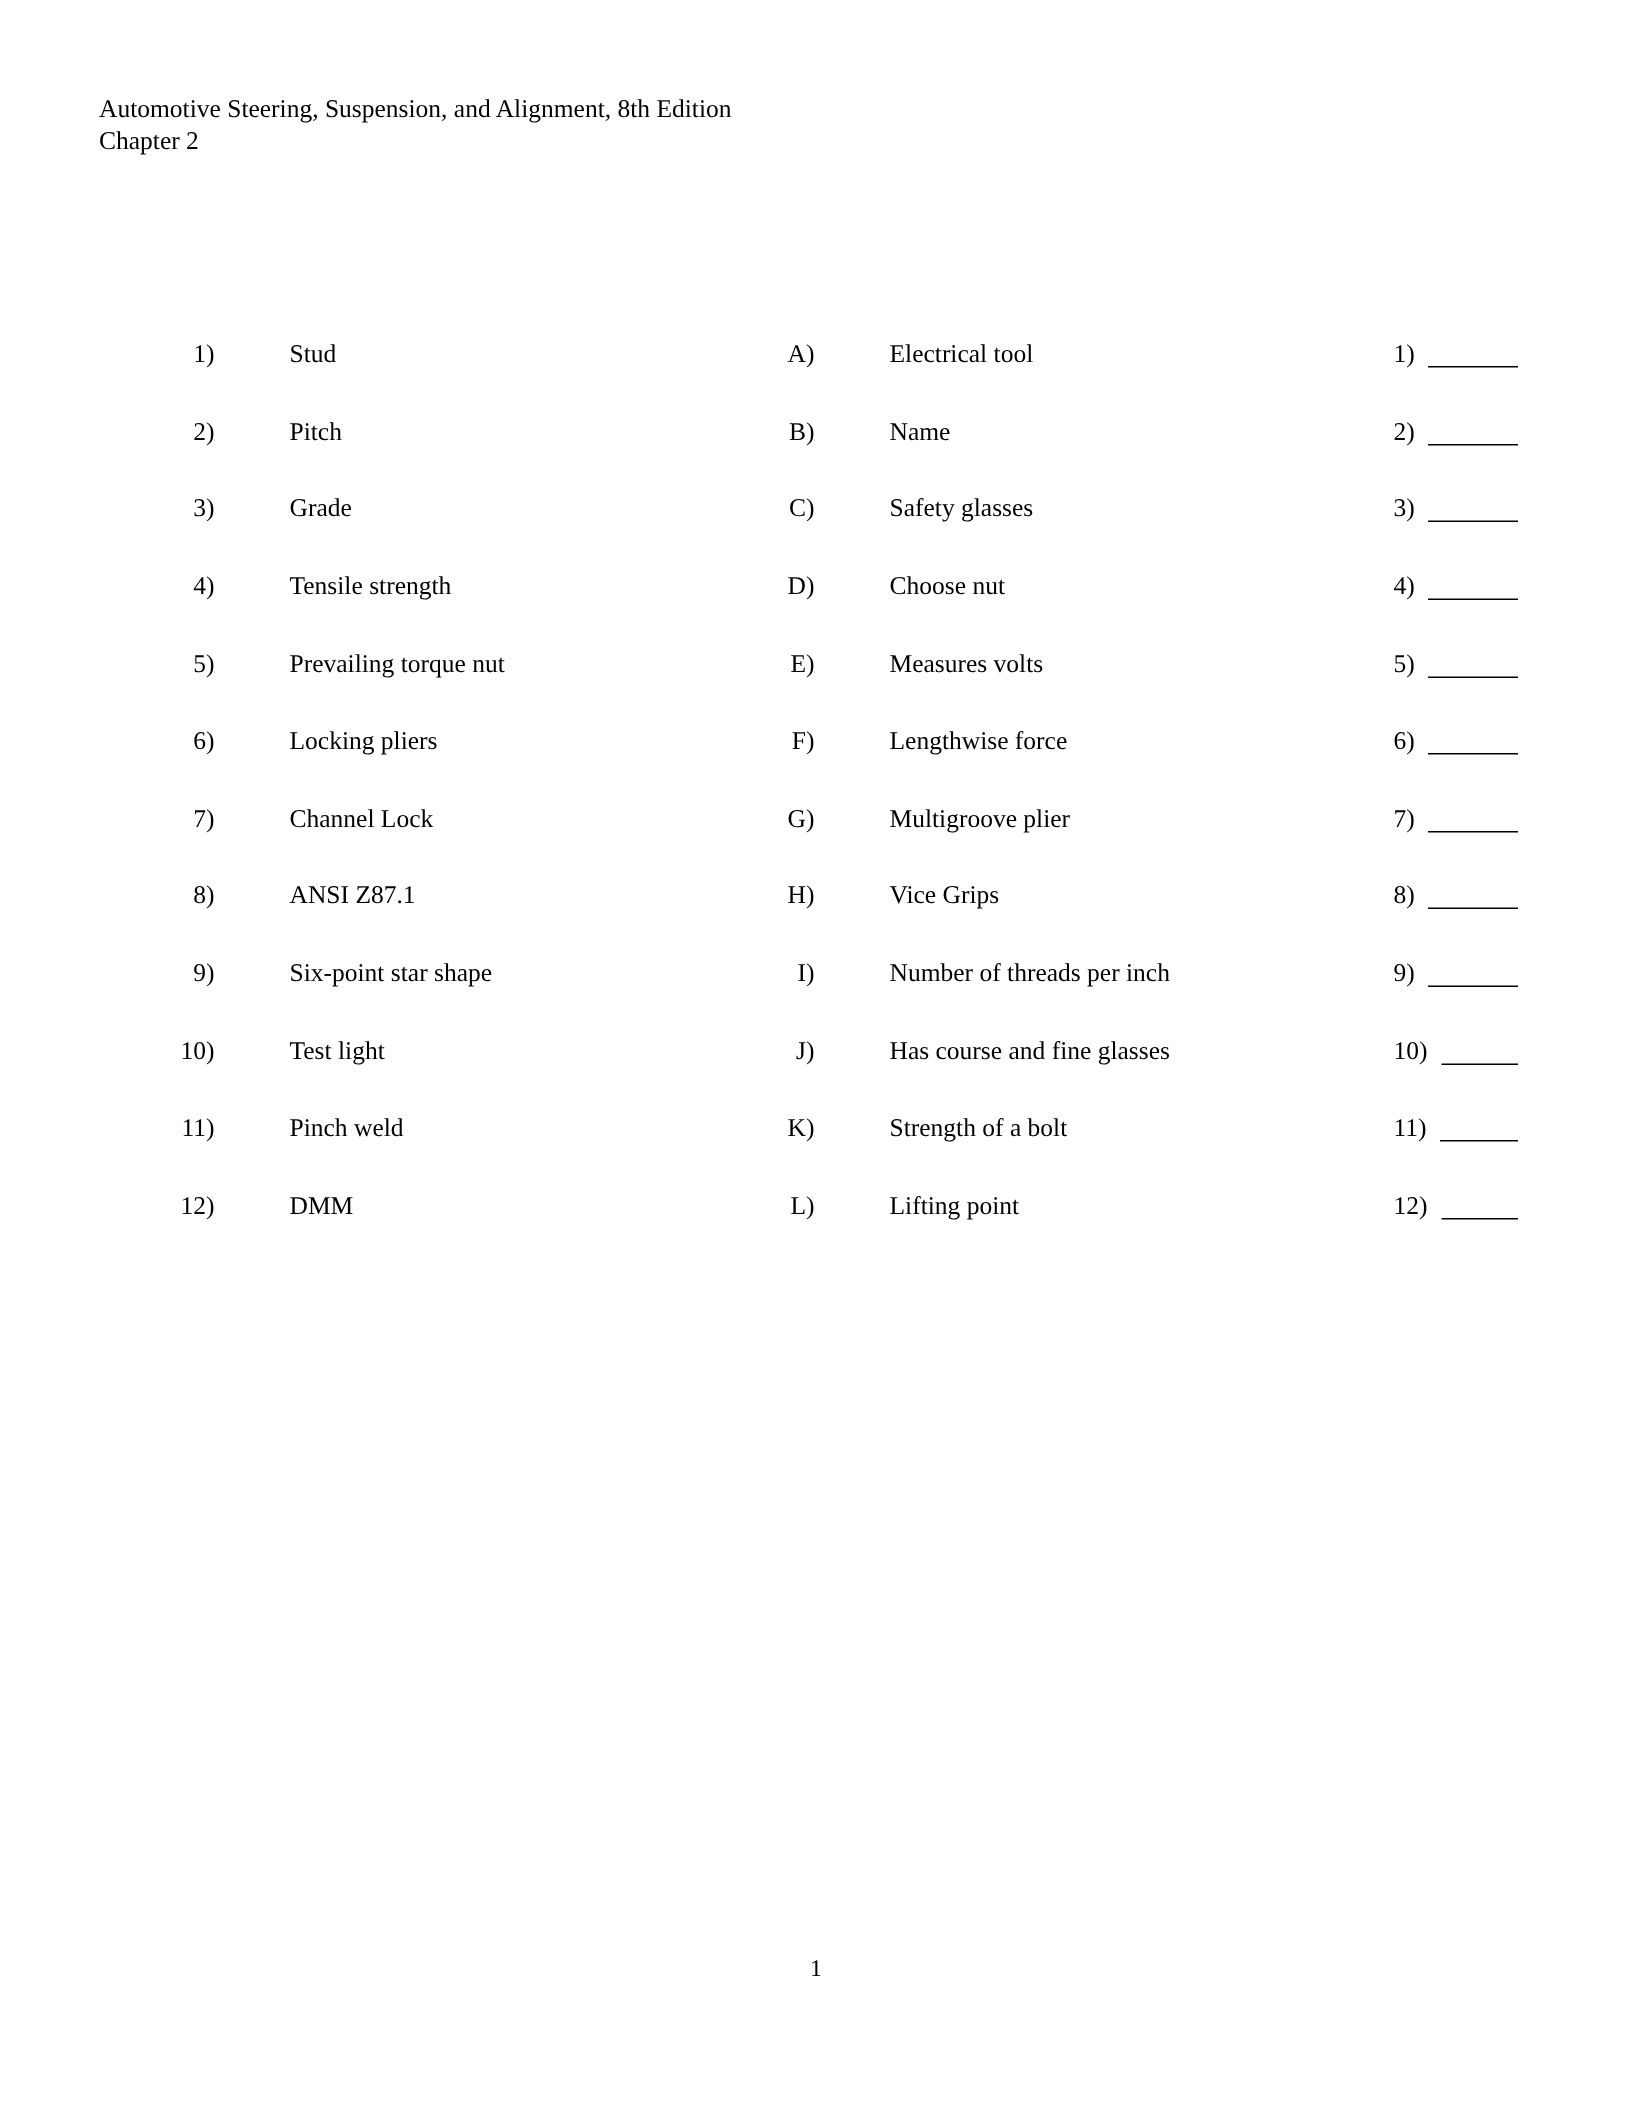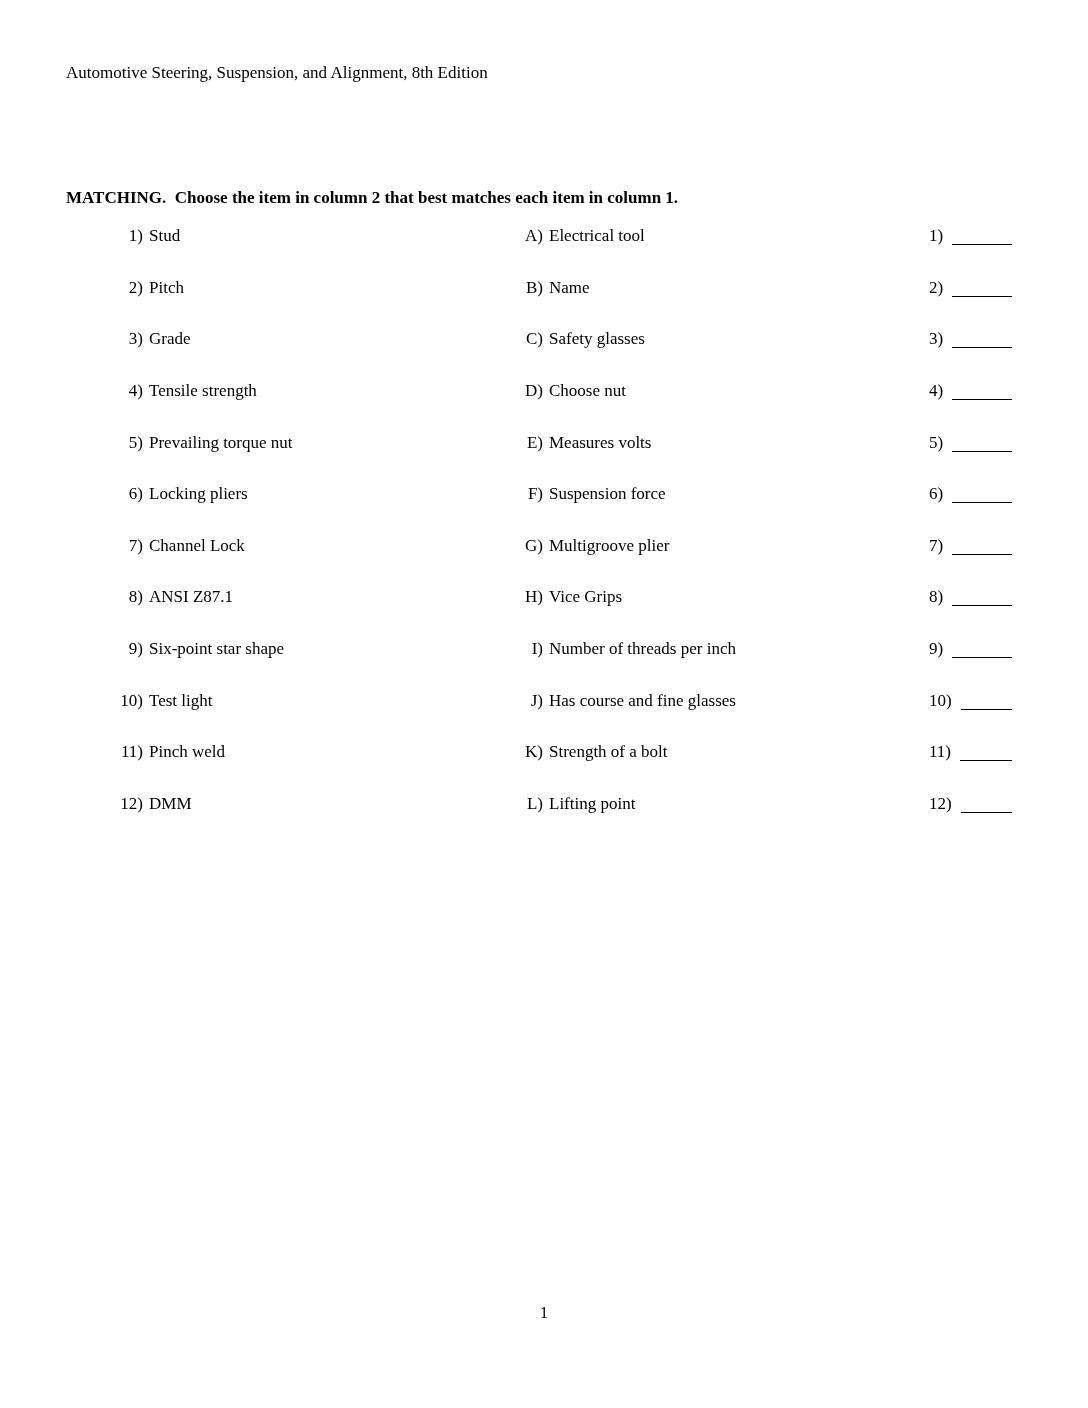--- a/index.html
+++ b/index.html
@@ -57,21 +57,21 @@
   }
   .c1 { flex: 0 0 400px; display: flex; align-items: flex-start; }
   .c2 { flex: 0 0 440px; display: flex; align-items: flex-start; }
   .c3 { flex: 1 1 auto; display: flex; align-items: flex-start; padding-left: 23px; }
   .numbox {
     flex: 0 0 77px;
     text-align: right;
     white-space: nowrap;
   }
   .c3 .numbox { flex: 0 0 auto; text-align: left; }
-  .lbl { padding-left: 6px; white-space: nowrap; }
+  .lbl { padding-left: 6px; white-space: nowrap; margin-left: 44px; }
   .ans-blank {
     flex: 1 1 auto;
     height: 19px;
     margin-left: 9px;
     border-bottom: 1.8px solid #000;
   }
   .footer {
     position: absolute;
     left: 0;
     top: 1303px;
@@ -81,24 +81,24 @@
     line-height: 20px;
   }
 </style>
 </head>
 <body>
 
 <div class="page">
 
   <div class="header">
     <div>Automotive Steering, Suspension, and Alignment, 8th Edition</div>
+    <div>Chapter 2</div>
   </div>
 
 
-  <div class="instructions">MATCHING.  Choose the item in column 2 that best matches each item in column 1.</div>
 
   <div class="rows">
 
     <div class="row">
       <div class="c1">
           <span class="numbox">1)</span>
           <span class="lbl">Stud</span>
         </div>
       <div class="c2">
           <span class="numbox">A)</span>
@@ -170,21 +170,21 @@
         </div>
     </div>
 
     <div class="row">
       <div class="c1">
           <span class="numbox">6)</span>
           <span class="lbl">Locking pliers</span>
         </div>
       <div class="c2">
           <span class="numbox">F)</span>
-          <span class="lbl">Suspension force</span>
+          <span class="lbl">Lengthwise force</span>
         </div>
       <div class="c3">
           <span class="numbox">6)</span>
           <span class="ans-blank"></span>
         </div>
     </div>
 
     <div class="row">
       <div class="c1">
           <span class="numbox">7)</span>

